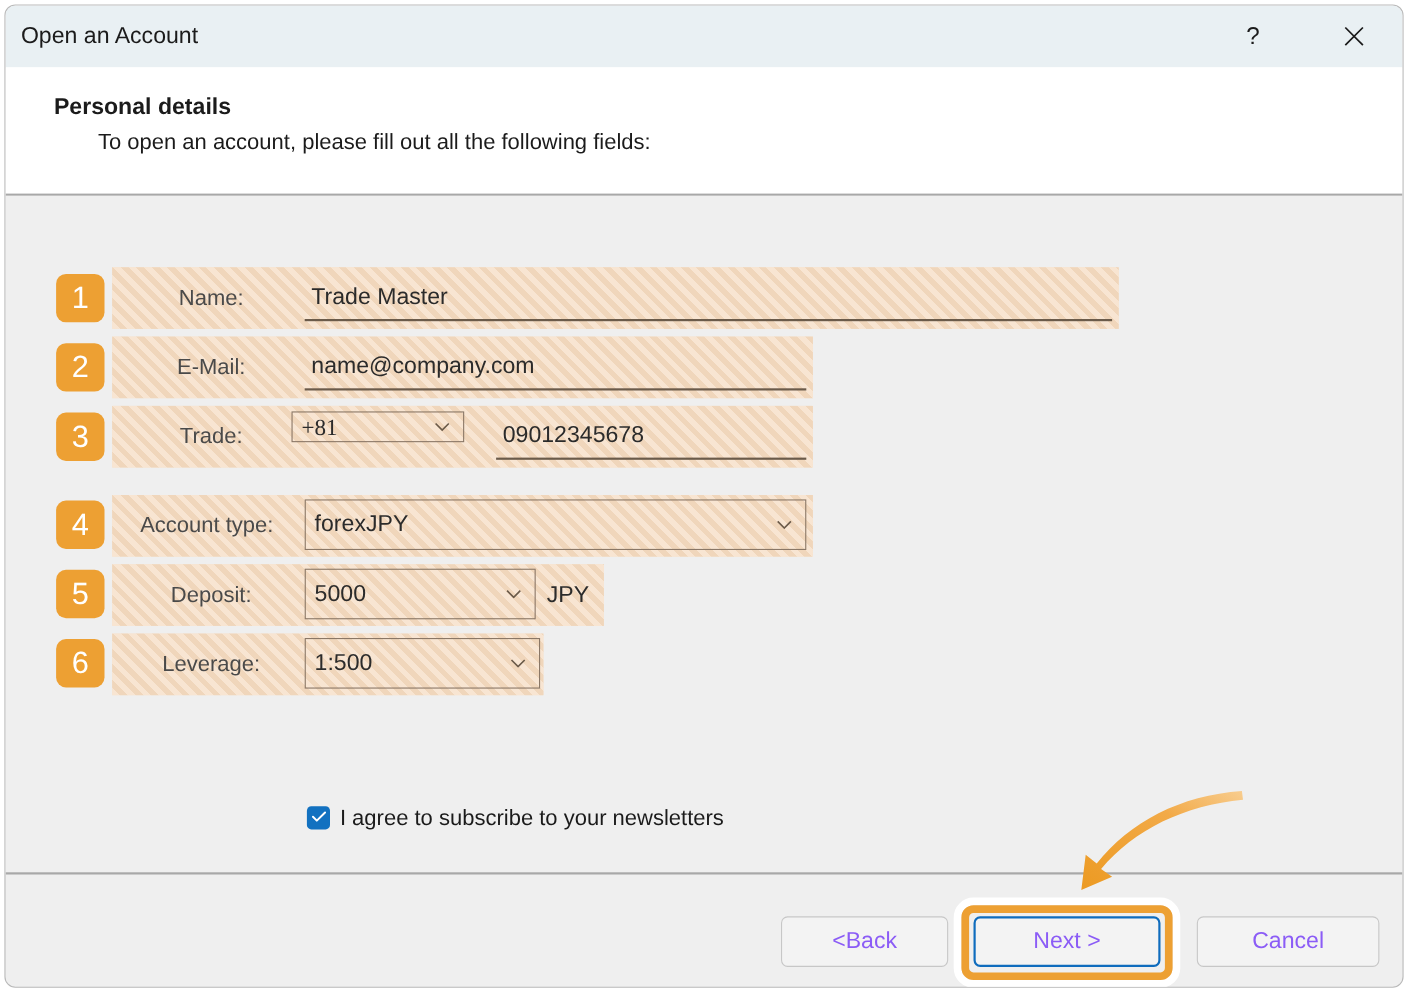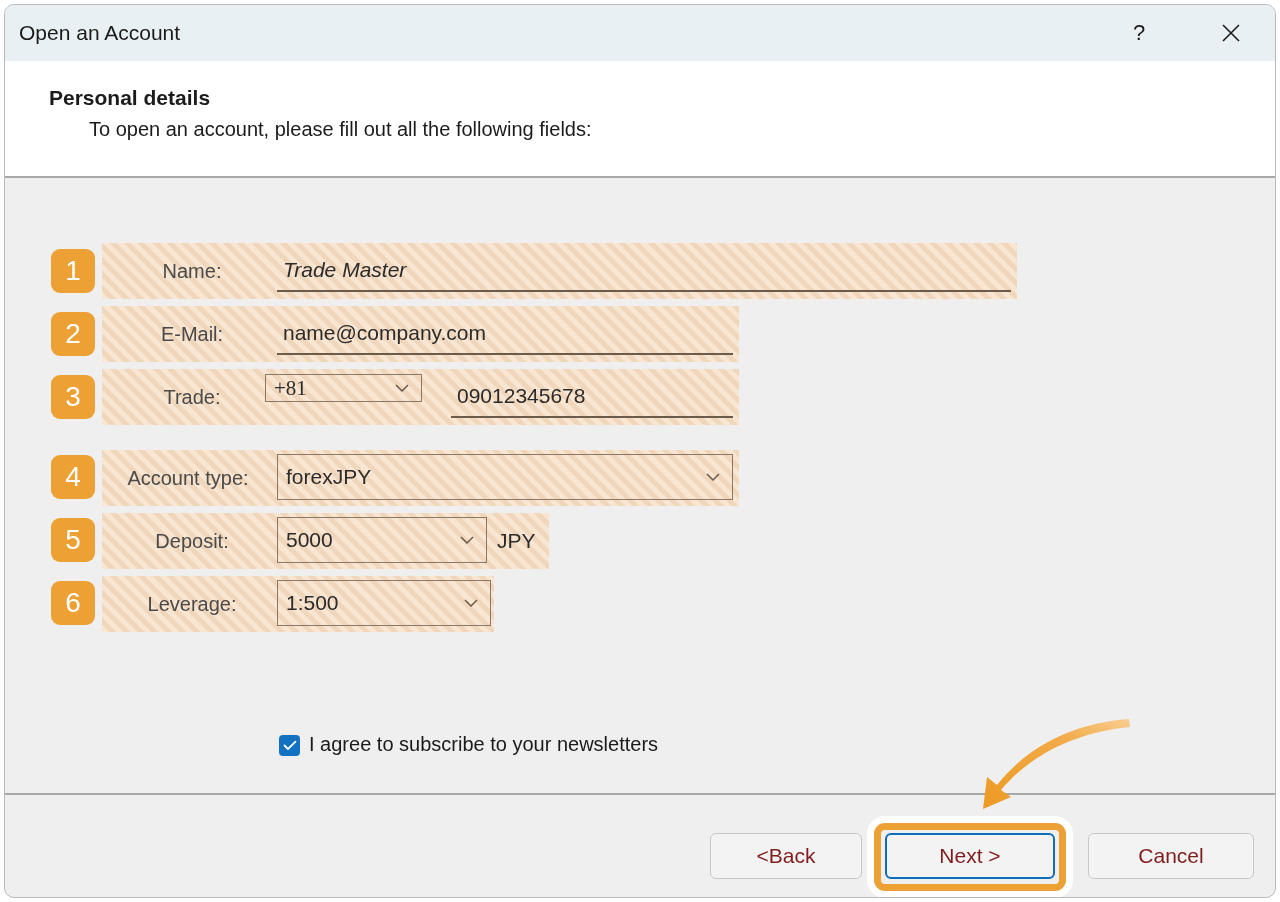--- a/index.html
+++ b/index.html
@@ -189,21 +189,21 @@
     color: #2b2b2b;
     white-space: nowrap;
   }
 
   
   #newsletter-row {
     position: absolute;
     left: 274px;
     top: 728px;
     display: flex;
-    align-items: flex-end;
+    align-items: flex-start;
     gap: 9px;
   }
   #newsletter-box {
     width: 21px;
     height: 21px;
     border-radius: 4px;
     background: #1271c0;
     display: flex;
     align-items: center;
     justify-content: center;
@@ -218,21 +218,21 @@
   
   .btn {
     position: absolute;
     box-sizing: border-box;
     height: 46px;
     background: #f3f3f3;
     border: 1px solid #c7c7c7;
     border-radius: 6px;
     font-family: "Liberation Sans", sans-serif;
     font-size: 21px;
-    color: #7f1d1d;
+    color: #8b5cf6;
     display: flex;
     align-items: center;
     justify-content: center;
     cursor: default;
     user-select: none;
   }
   #back-btn   { left: 705px; top: 828px; width: 152px; }
   #next-btn   { left: 880px; top: 828px; width: 170px;
                 border: 2px solid #0f6cbd; background: #f3f3f3; }
   #cancel-btn { left: 1083px; top: 828px; width: 166px; }
@@ -291,21 +291,21 @@
         </svg>
       </span>
     </div>
   </div>
 
   <div id="content">
 
     <div class="stripe" style="left:97px; top:65px; width:915px; height:56px;"></div>
     <div class="badge" style="left:46px; top:71px;">1</div>
     <div class="fld-label" style="left:112px; top:82px; width:150px;">Name:</div>
-    <input class="underline-input" style="left: 272px; top: 74px; width: 734px; height: 40px; font-style: italic;" value="Trade Master" placeholder="Name">
+    <input class="underline-input" style="left: 272px; top: 74px; width: 734px; height: 40px;" value="Trade Master" placeholder="Name">
 
     <div class="stripe" style="left:97px; top:128px; width:637px; height:56px;"></div>
     <div class="badge" style="left:46px; top:134px;">2</div>
     <div class="fld-label" style="left:112px; top:145px; width:150px;">E-Mail:</div>
     <input class="underline-input" style="left: 272px; top: 137px; width: 456px; height: 40px;" value="name@company.com">
 
     <div class="stripe" style="left:97px; top:191px; width:637px; height:56px;"></div>
     <div class="badge" style="left:46px; top:197px;">3</div>
     <div class="fld-label" style="left:112px; top:208px; width:150px;">Trade:</div>
 

